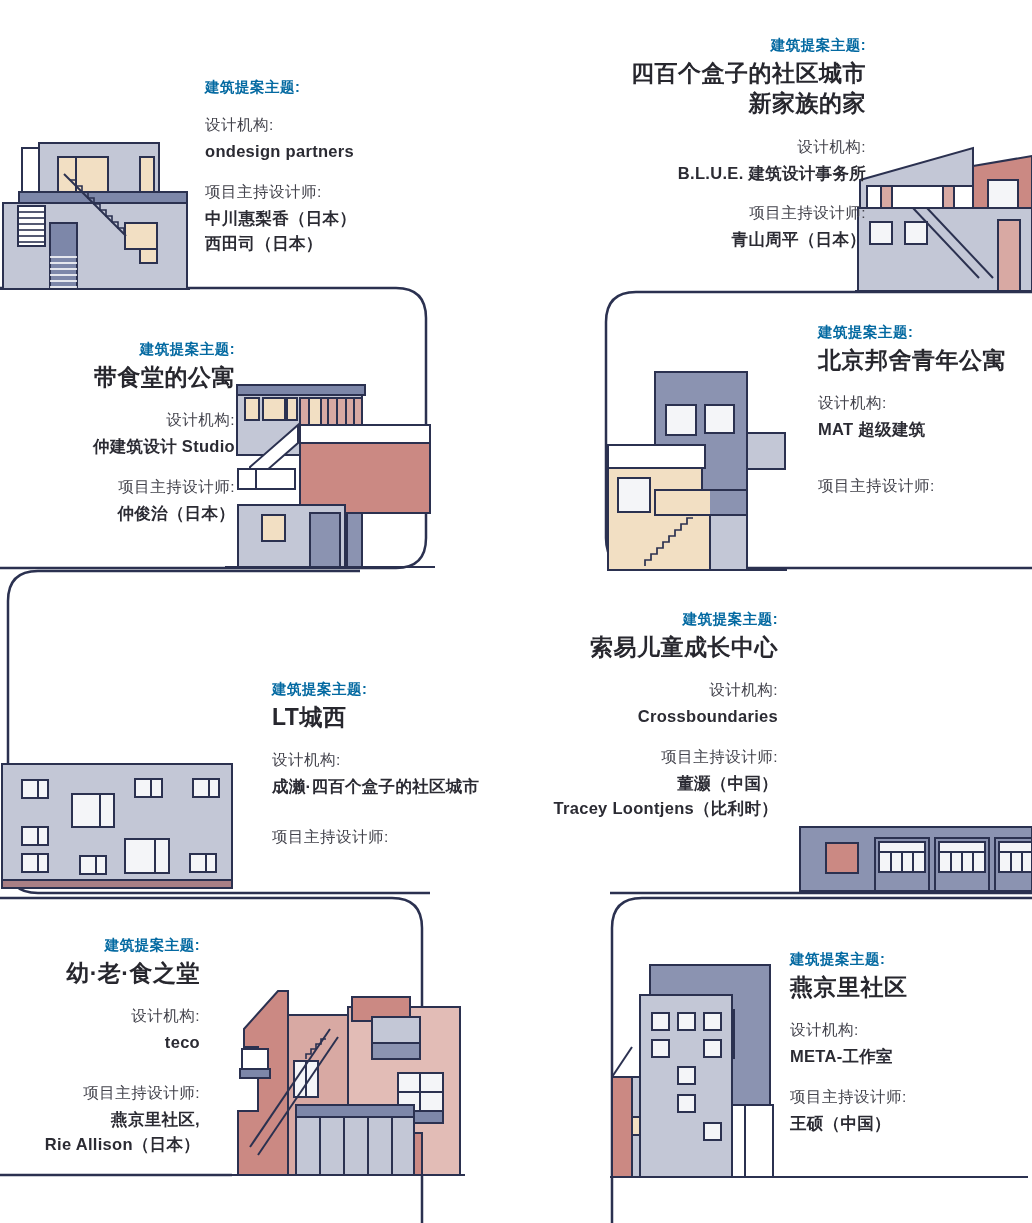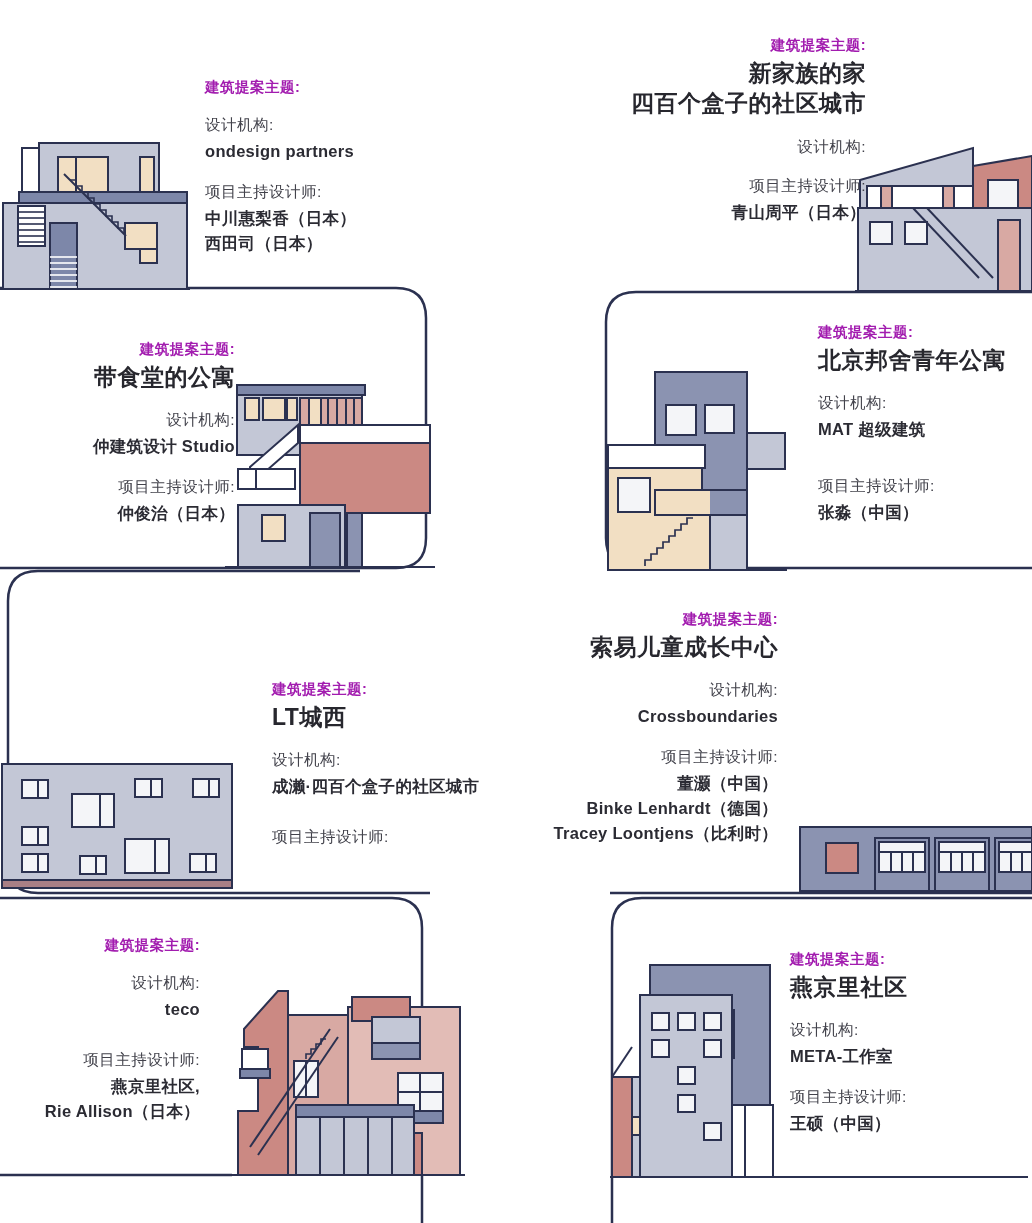--- a/index.html
+++ b/index.html
@@ -4,21 +4,21 @@
 <style>
   html,body{margin:0;padding:0;background:#fff;}
   .page{position:relative;width:1032px;height:1223px;overflow:hidden;background:#ffffff;
         font-family:"Liberation Sans","DejaVu Sans",sans-serif;color:#2b2b33;}
   svg{display:block;}
   .layer{position:absolute;left:0;top:0;}
   .bldg{position:absolute;}
   .tb{position:absolute;}
   .tb.right{text-align:right;}
   .tb.left{text-align:left;}
-  .theme-label{font-size:14.5px;font-weight:700;letter-spacing:.5px;color:#a21caf;margin-bottom:3px;}
+  .theme-label{font-size:14.5px;font-weight:700;letter-spacing:.5px;color:#0369a1;margin-bottom:3px;}
   .theme-title{font-size:23px;font-weight:700;line-height:1.32;color:#27272e;letter-spacing:.5px;}
   .field-label{font-size:15.5px;font-weight:400;color:#43434c;margin-top:18px;margin-bottom:3px;letter-spacing:.5px;}
   .field-value{font-size:16.5px;font-weight:700;color:#2b2b33;line-height:1.5;letter-spacing:.3px;}
 </style>
 </head>
 <body>
 
 <div class="page">
 
   <svg class="layer" width="1032" height="1223" viewBox="0 0 1032 1223">
@@ -240,66 +240,66 @@
     <div class="theme-label">建筑提案主题:</div>
     <div class="field-label">设计机构:</div>
     <div class="field-value">ondesign partners</div>
     <div class="field-label">项目主持设计师:</div>
     <div class="field-value">中川惠梨香（日本）</div>
     <div class="field-value">西田司（日本）</div>
   </div>
 
   <div class="tb right" style="right:166px;top:36px;width:330px">
     <div class="theme-label">建筑提案主题:</div>
+    <div class="theme-title">四百个盒子的社区城市</div>
     <div class="theme-title">新家族的家</div>
-    <div class="theme-title">四百个盒子的社区城市</div>
-    <div class="field-label">设计机构:</div>
+    <div class="field-label">设计机构:</div>
+    <div class="field-value">B.L.U.E. 建筑设计事务所</div>
     <div class="field-label">项目主持设计师:</div>
     <div class="field-value">青山周平（日本）</div>
   </div>
 
   <div class="tb right" style="right:797px;top:340px;width:228px">
     <div class="theme-label">建筑提案主题:</div>
     <div class="theme-title">带食堂的公寓</div>
     <div class="field-label">设计机构:</div>
     <div class="field-value">仲建筑设计 Studio</div>
     <div class="field-label">项目主持设计师:</div>
     <div class="field-value">仲俊治（日本）</div>
   </div>
 
   <div class="tb left" style="left:818px;top:323px;width:210px">
     <div class="theme-label">建筑提案主题:</div>
     <div class="theme-title">北京邦舍青年公寓</div>
     <div class="field-label">设计机构:</div>
     <div class="field-value">MAT 超级建筑</div>
     <div class="field-label" style="margin-top:34px">项目主持设计师:</div>
-    <div class="field-value">张淼（中国）</div>
   </div>
 
   <div class="tb left" style="left:272px;top:680px;width:230px">
     <div class="theme-label">建筑提案主题:</div>
     <div class="theme-title">LT城西</div>
     <div class="field-label">设计机构:</div>
     <div class="field-value">成濑·四百个盒子的社区城市</div>
     <div class="field-label" style="margin-top:28px">项目主持设计师:</div>
   </div>
 
   <div class="tb right" style="right:254px;top:610px;width:280px">
     <div class="theme-label">建筑提案主题:</div>
     <div class="theme-title">索易儿童成长中心</div>
     <div class="field-label">设计机构:</div>
     <div class="field-value">Crossboundaries</div>
     <div class="field-label">项目主持设计师:</div>
     <div class="field-value">董灏（中国）</div>
-    <div class="field-value">Binke Lenhardt（德国）</div>
     <div class="field-value">Tracey Loontjens（比利时）</div>
   </div>
 
   <div class="tb right" style="right:832px;top:936px;width:195px">
     <div class="theme-label">建筑提案主题:</div>
+    <div class="theme-title">幼·老·食之堂</div>
     <div class="field-label">设计机构:</div>
     <div class="field-value">teco</div>
     <div class="field-label" style="margin-top:28px">项目主持设计师:</div>
     <div class="field-value">燕京里社区,</div>
     <div class="field-value">Rie Allison（日本）</div>
   </div>
 
   <div class="tb left" style="left:790px;top:950px;width:220px">
     <div class="theme-label">建筑提案主题:</div>
     <div class="theme-title">燕京里社区</div>

